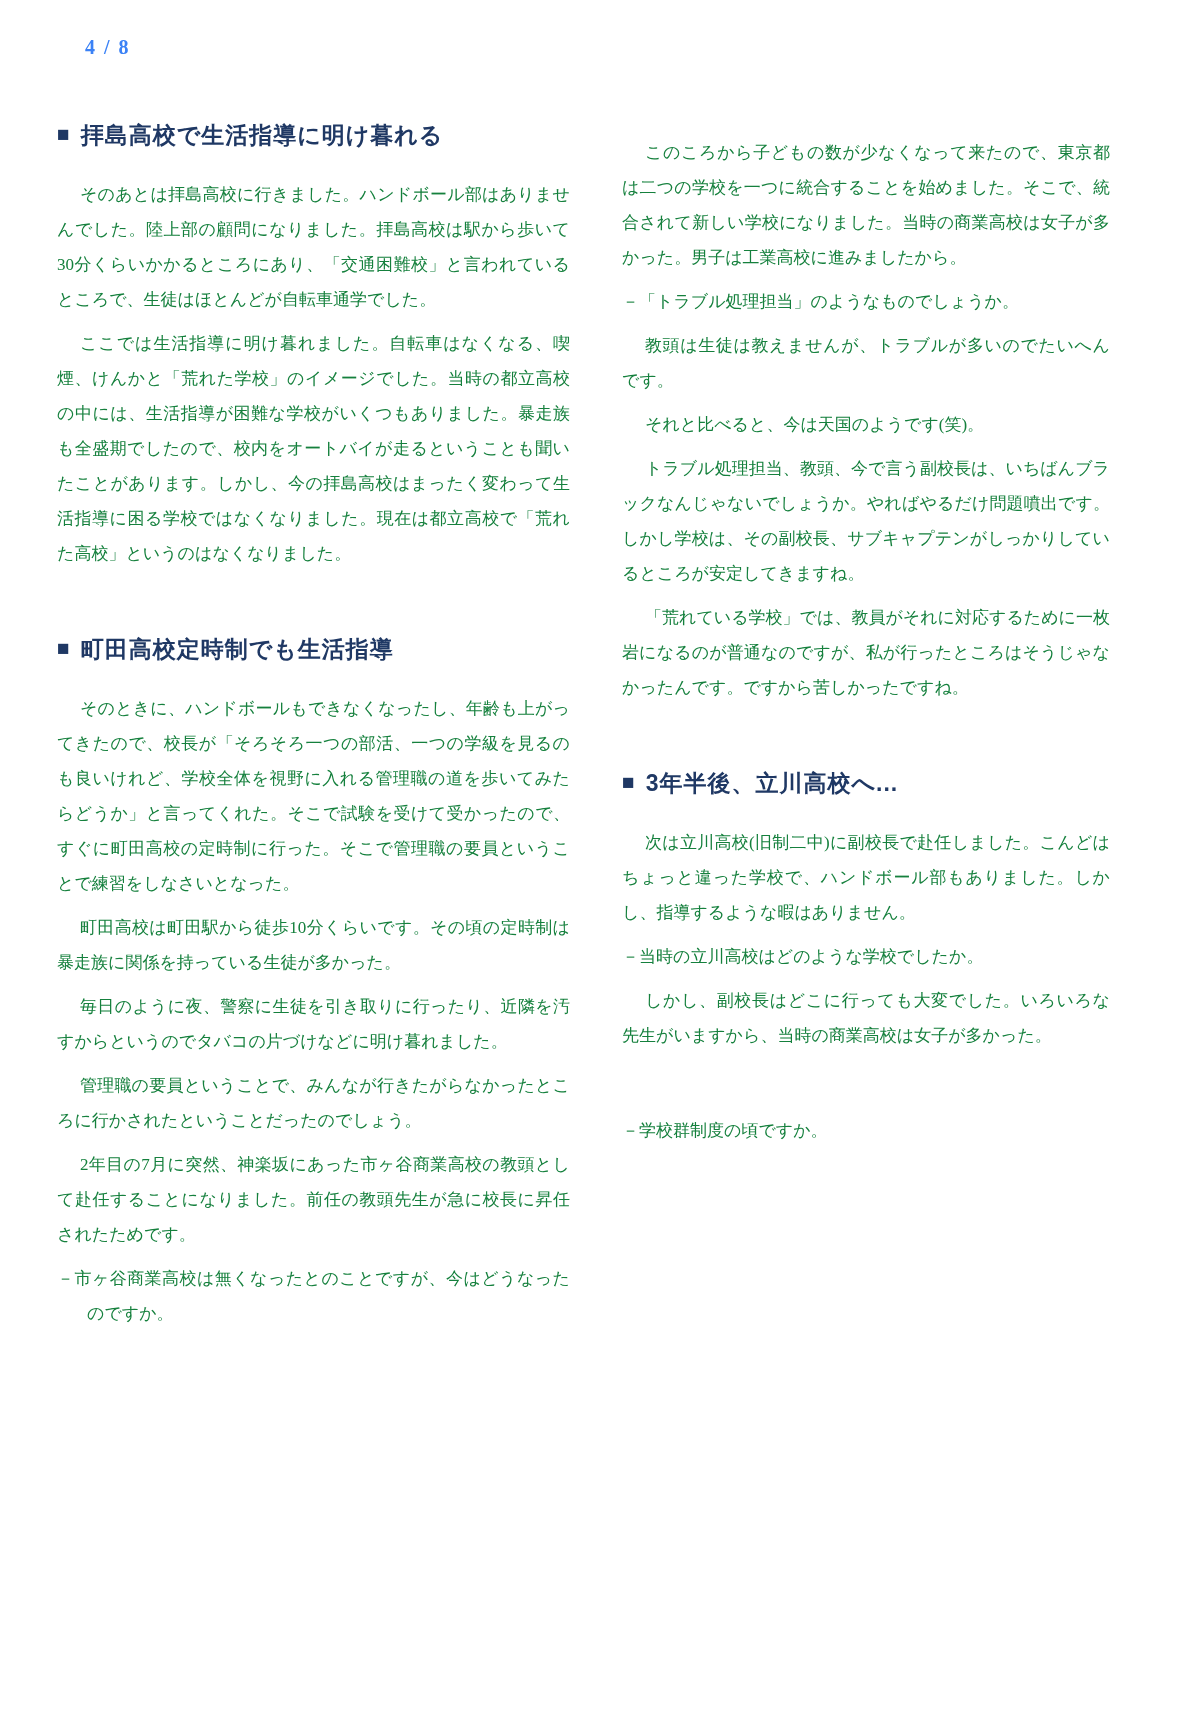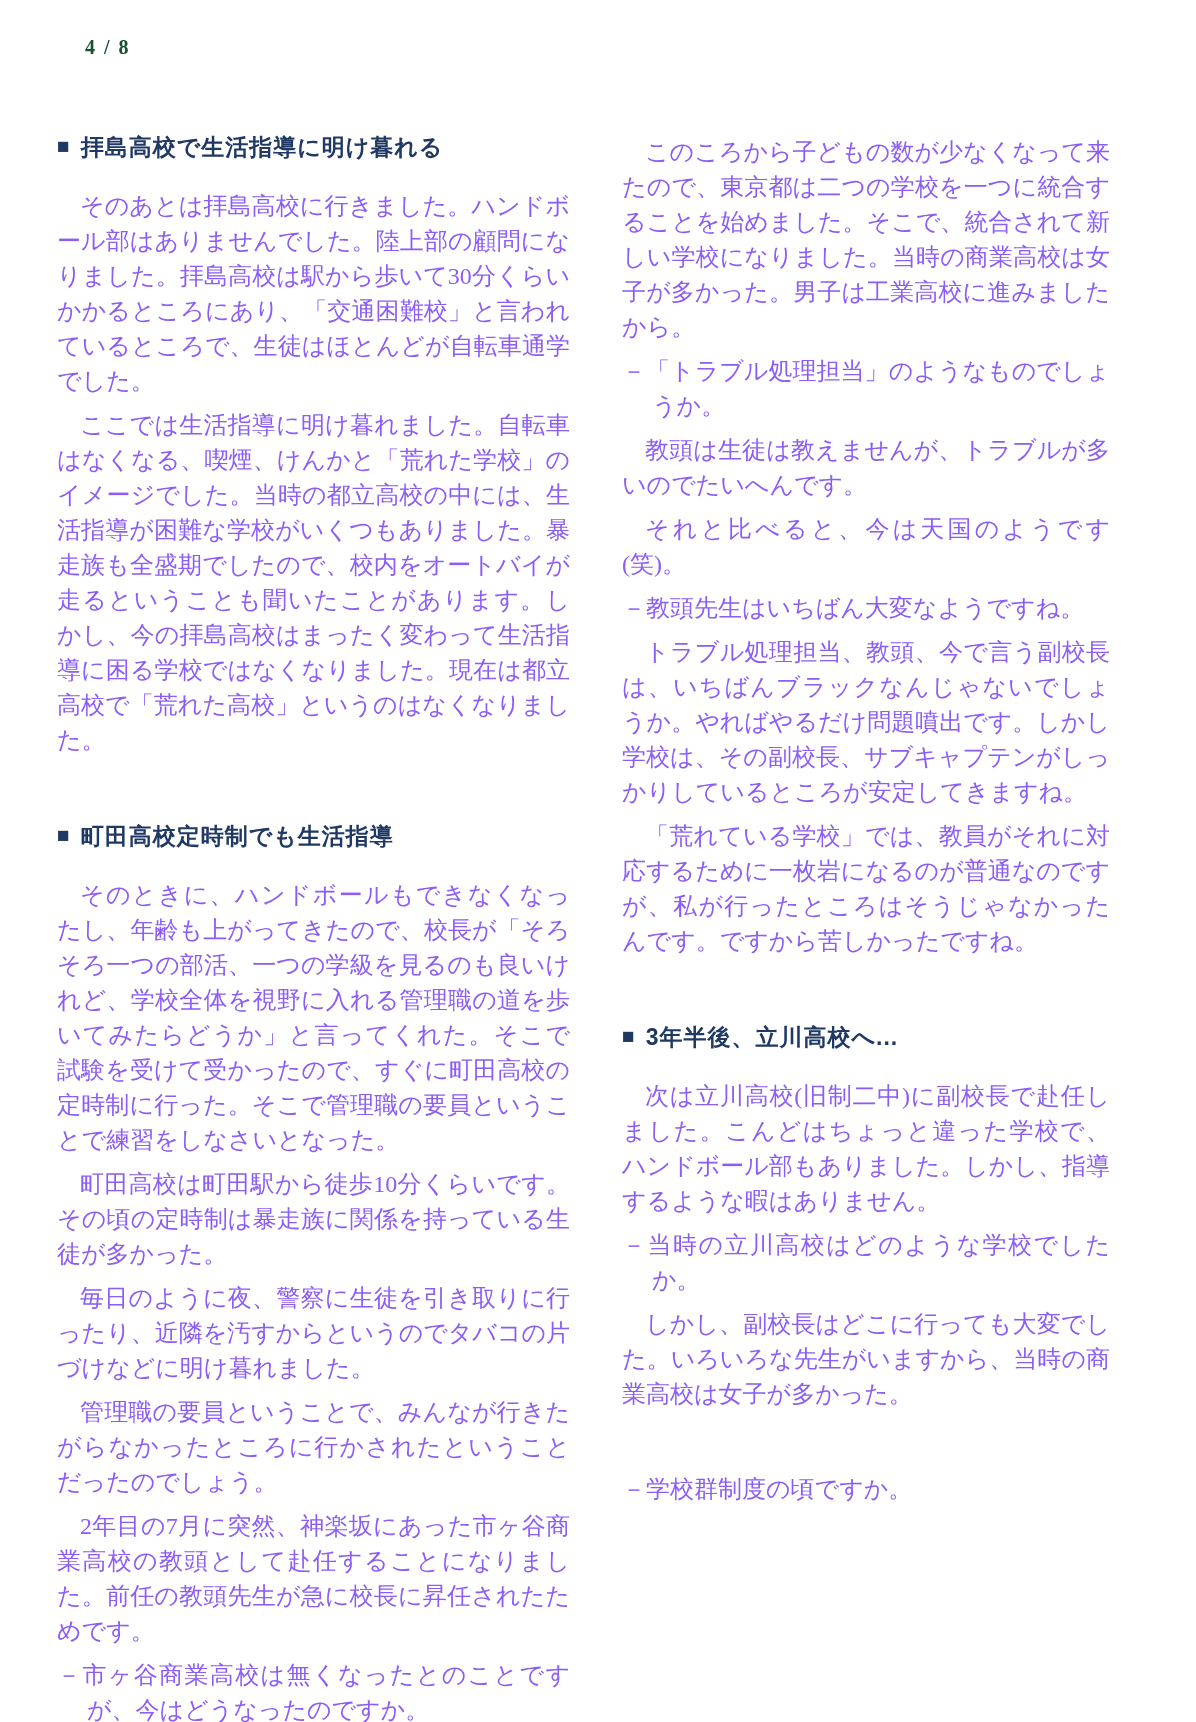--- a/index.html
+++ b/index.html
@@ -14,58 +14,58 @@
     box-sizing: border-box;
     background: #ffffff;
     padding: 36px 86px 0 57px;
     overflow: hidden;
     font-family: "Liberation Serif", "DejaVu Serif", serif;
     color: #1c1c1c;
   }
   .page-number {
     font-size: 20px;
     font-weight: bold;
-    color: #14532d;
+    color: #3b82f6;
     letter-spacing: 2px;
     margin: 0 0 62px 28px;
   }
   .columns {
     display: flex;
     gap: 52px;
     align-items: flex-start;
   }
   .col-left  { width: 513px; flex: 0 0 513px; }
   .col-right { width: 488px; flex: 0 0 488px; padding-top: 14px; }
 
   p.para {
-    font-size: 24px;
+    font-size: 17px;
     line-height: 35px;
     margin: 0 0 9px 0;
     text-align: justify;
     text-indent: 23px;
-    color: #8b5cf6;
+    color: #15803d;
   }
   p.question {
     text-indent: -30px;
     padding-left: 30px;
   }
   p.question-spaced {
     margin-top: 60px;
   }
   h2.section-heading {
     font-family: "Liberation Sans", "DejaVu Sans", sans-serif;
     font-weight: bold;
     font-size: 23px;
     line-height: 1.3;
     letter-spacing: 1px;
     color: #1f3864;
     margin: 64px 0 26px 0;
   }
   h2.section-heading.first {
-    margin-top: 12px;
+    margin-top: 0;
   }
   .bullet {
     display: inline-block;
     margin-right: 10px;
     font-size: 21px;
     position: relative;
     top: -2px;
     color: #1f3864;
   }
 </style>
@@ -101,21 +101,20 @@
       <p class="para question">－市ヶ谷商業高校は無くなったとのことですが、今はどうなったのですか。</p>
 
     </div>
 
     <div class="col-right">
 
       <p class="para">このころから子どもの数が少なくなって来たので、東京都は二つの学校を一つに統合することを始めました。そこで、統合されて新しい学校になりました。当時の商業高校は女子が多かった。男子は工業高校に進みましたから。</p>
       <p class="para question">－「トラブル処理担当」のようなものでしょうか。</p>
       <p class="para">教頭は生徒は教えませんが、トラブルが多いのでたいへんです。</p>
       <p class="para">それと比べると、今は天国のようです(笑)。</p>
-      <p class="para question">－教頭先生はいちばん大変なようですね。</p>
       <p class="para">トラブル処理担当、教頭、今で言う副校長は、いちばんブラックなんじゃないでしょうか。やればやるだけ問題噴出です。しかし学校は、その副校長、サブキャプテンがしっかりしているところが安定してきますね。</p>
       <p class="para">「荒れている学校」では、教員がそれに対応するために一枚岩になるのが普通なのですが、私が行ったところはそうじゃなかったんです。ですから苦しかったですね。</p>
 
       <h2 class="section-heading">
         <span class="bullet">■</span><span>3年半後、立川高校へ...</span>
       </h2>
 
       <p class="para">次は立川高校(旧制二中)に副校長で赴任しました。こんどはちょっと違った学校で、ハンドボール部もありました。しかし、指導するような暇はありません。</p>
       <p class="para question">－当時の立川高校はどのような学校でしたか。</p>
       <p class="para">しかし、副校長はどこに行っても大変でした。いろいろな先生がいますから、当時の商業高校は女子が多かった。</p>

